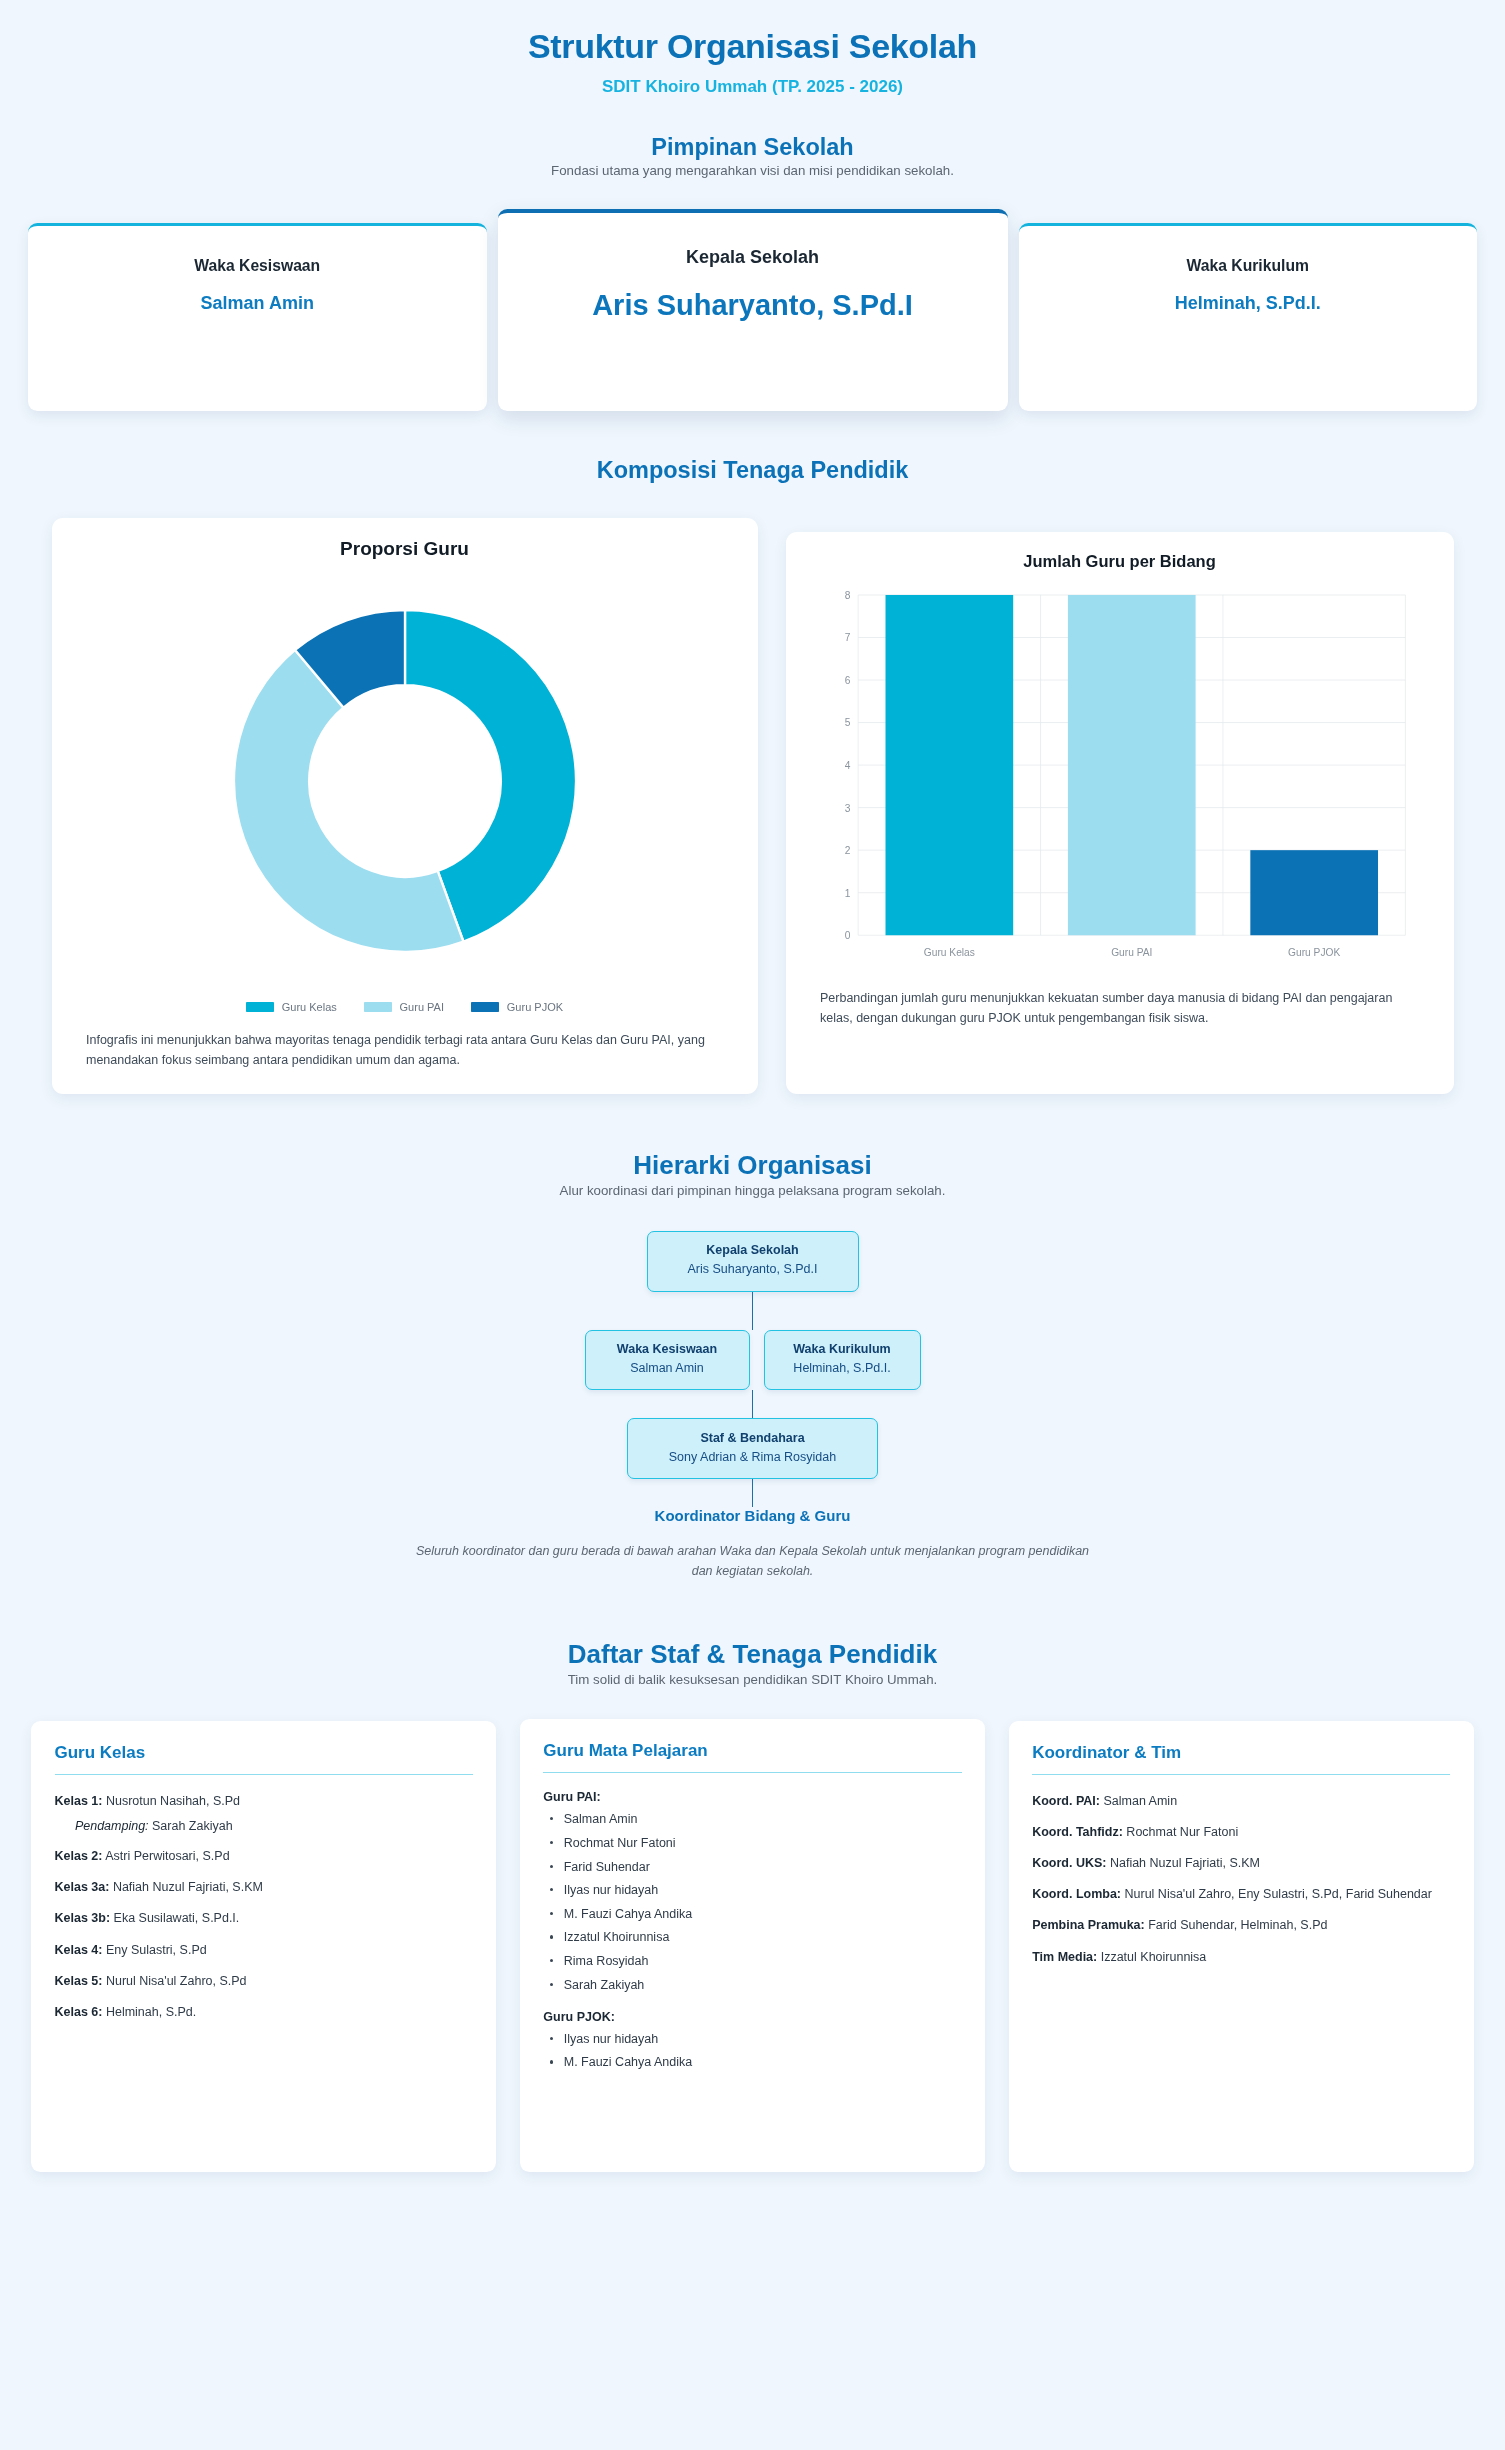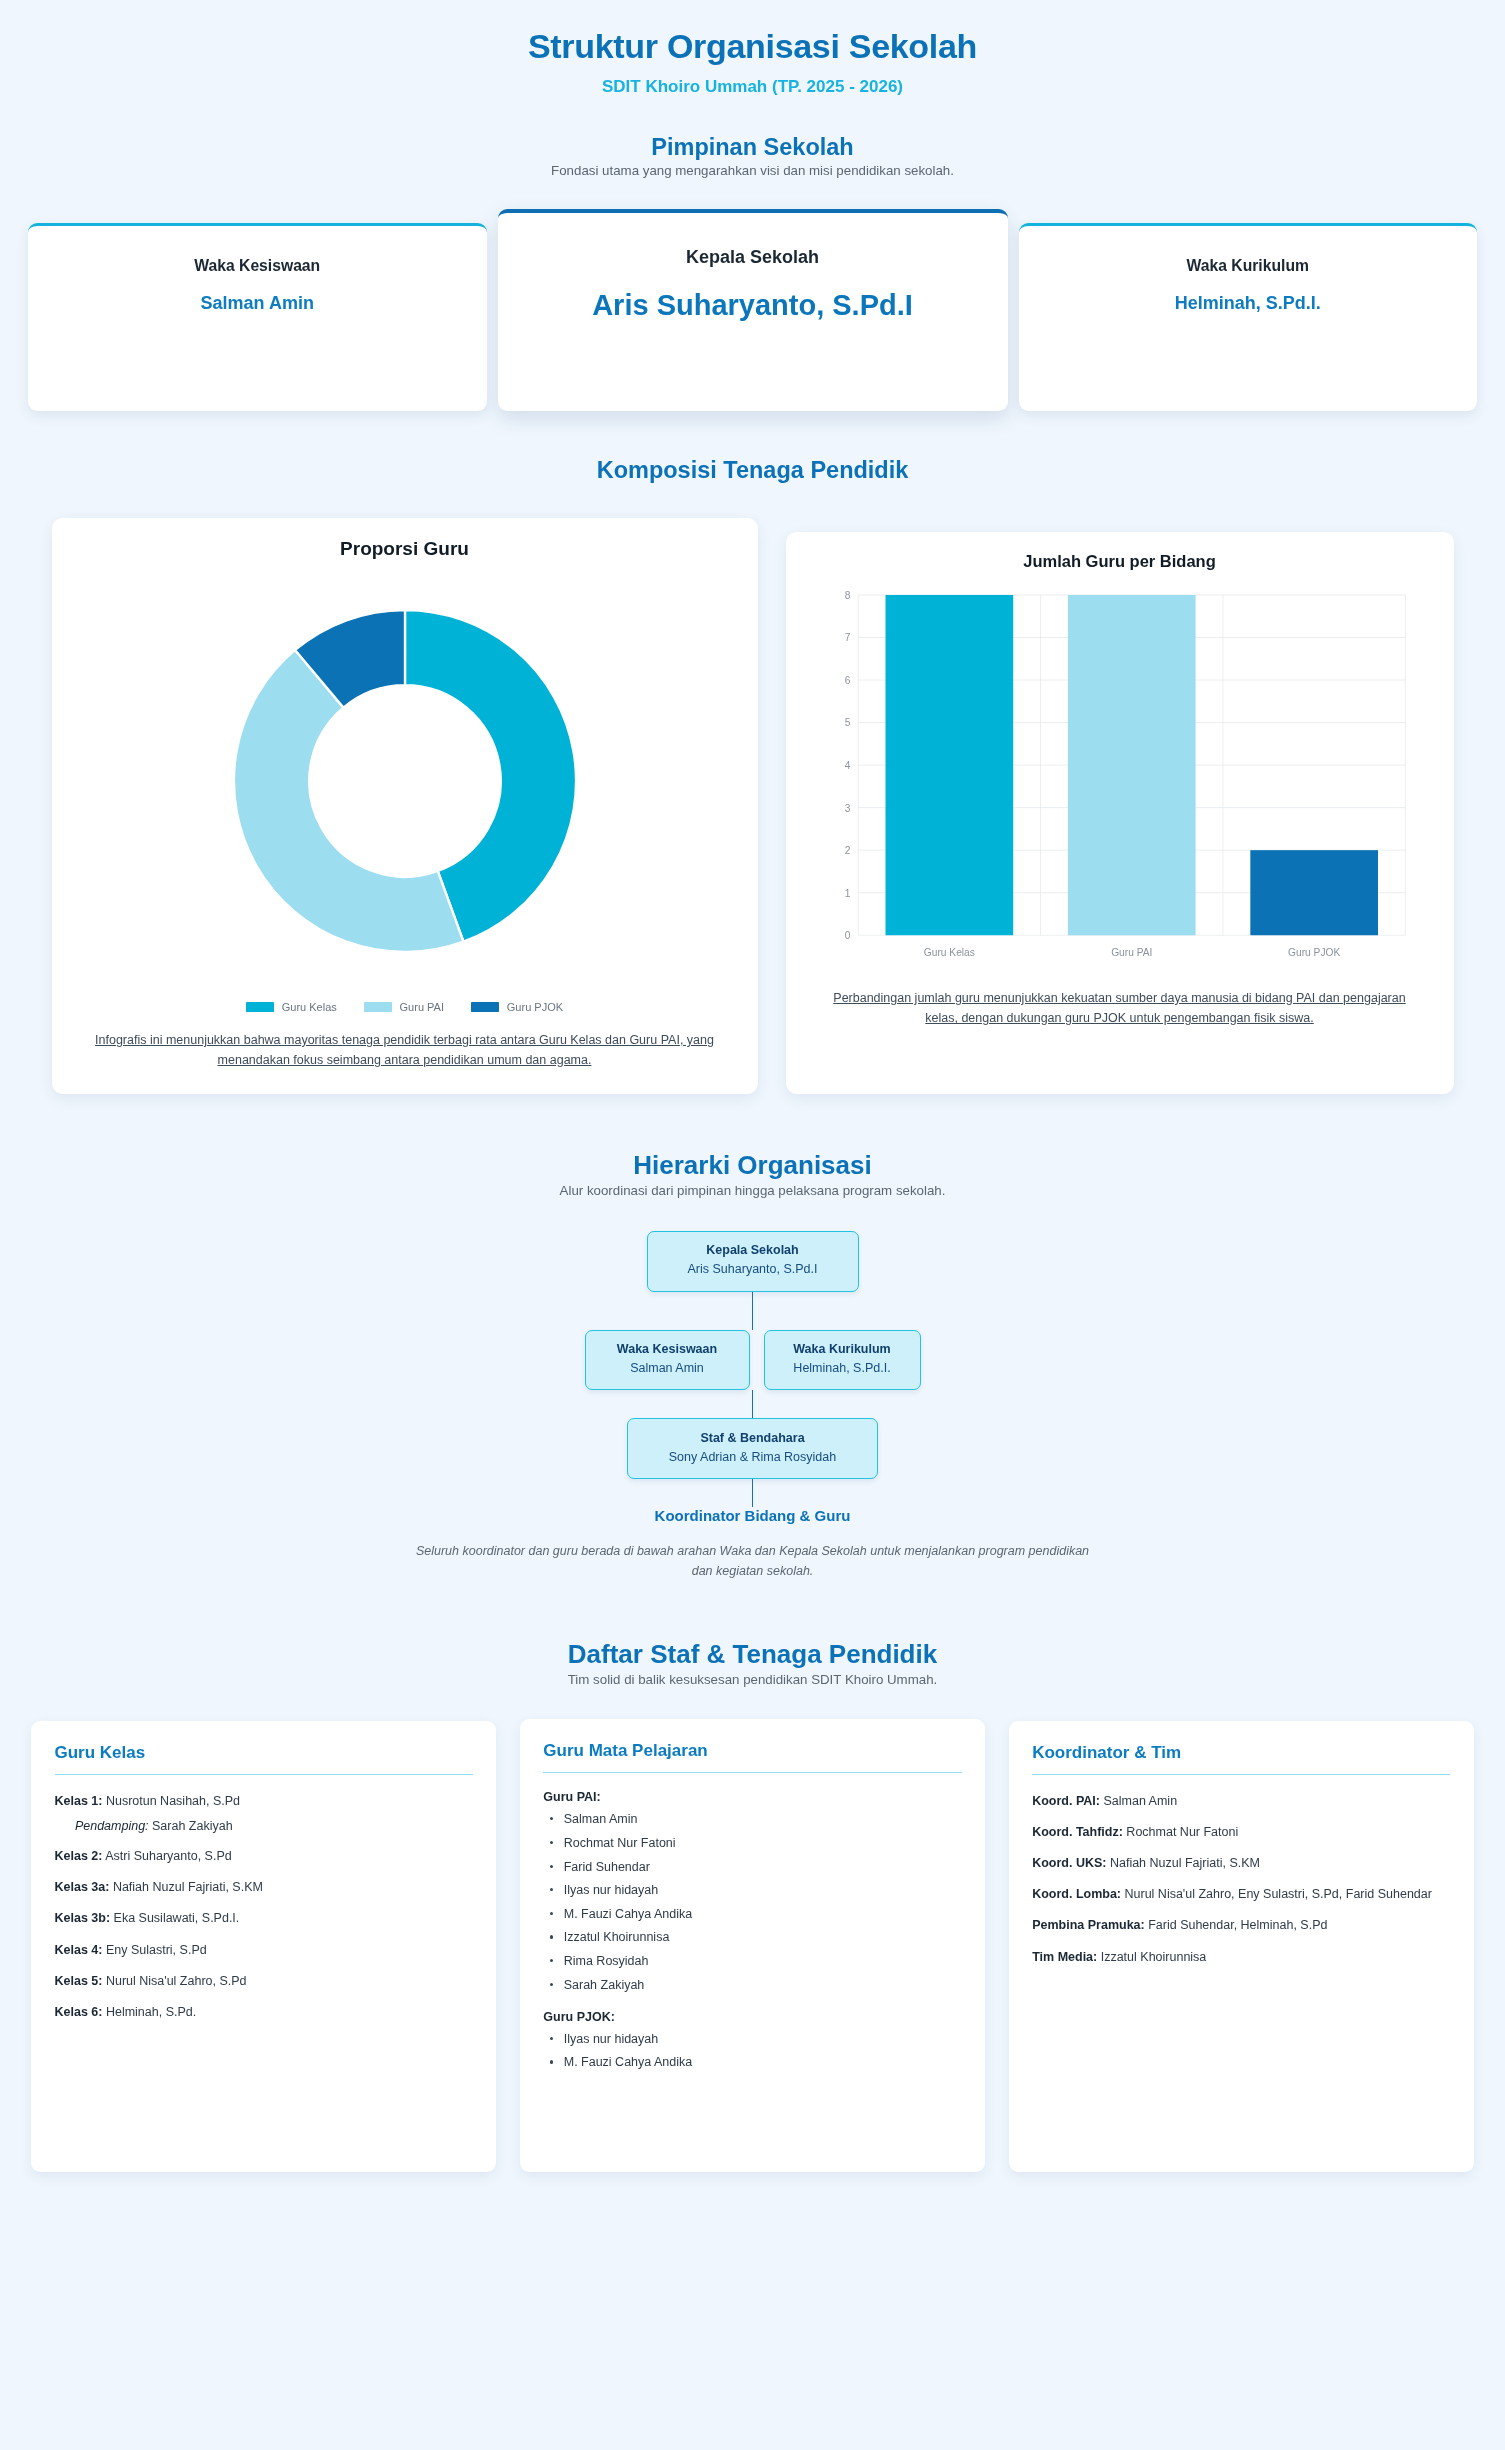--- a/index.html
+++ b/index.html
@@ -148,26 +148,24 @@
   }
   .legend-item { display: flex; align-items: center; gap: 7.8px; }
   .legend-swatch {
     width: 28px; height: 10.2px; border-radius: 0.8px;
     display: inline-block;
   }
   .legend-label { font-size: 11px; color: #6a7581; }
 
   .chart-note {
     margin-top: 17px;
-    text-align: center;
     font-size: 12.5px;
     line-height: 1.6;
     color: #3e4b59;
     padding: 0 11px;
-    text-decoration: underline;
   }
   .bar-card .chart-note { margin-top: 12.5px; }
 
   .bar-svg-wrap { display:flex; justify-content:center; padding-top: 7.8px; }
 
   
   .hierarchy-section { margin-top: 56px; }
   .org-chart {
     margin-top: 31px;
     display: flex;
@@ -441,21 +439,21 @@
       <div class="section-sub">Tim solid di balik kesuksesan pendidikan SDIT Khoiro Ummah.</div>
     </div>
 
     <div class="staff-row">
 
       <div class="staff-card c1">
         <div class="staff-head">Guru Kelas</div>
         <div id="col1-body">
             <div class="kv-line"><b>Kelas 1:</b><span> Nusrotun Nasihah, S.Pd</span></div>
             <div class="kv-sub"><i>Pendamping:</i><span> Sarah Zakiyah</span></div>
-            <div class="kv-line"><b>Kelas 2:</b><span> Astri Suharyanto, S.Pd</span></div>
+            <div class="kv-line"><b>Kelas 2:</b><span> Astri Perwitosari, S.Pd</span></div>
             <div class="kv-line"><b>Kelas 3a:</b><span> Nafiah Nuzul Fajriati, S.KM</span></div>
             <div class="kv-line"><b>Kelas 3b:</b><span> Eka Susilawati, S.Pd.I.</span></div>
             <div class="kv-line"><b>Kelas 4:</b><span> Eny Sulastri, S.Pd</span></div>
             <div class="kv-line"><b>Kelas 5:</b><span> Nurul Nisa'ul Zahro, S.Pd</span></div>
             <div class="kv-line"><b>Kelas 6:</b><span> Helminah, S.Pd.</span></div>
           </div>
       </div>
 
       <div class="staff-card c2">
         <div class="staff-head">Guru Mata Pelajaran</div>

